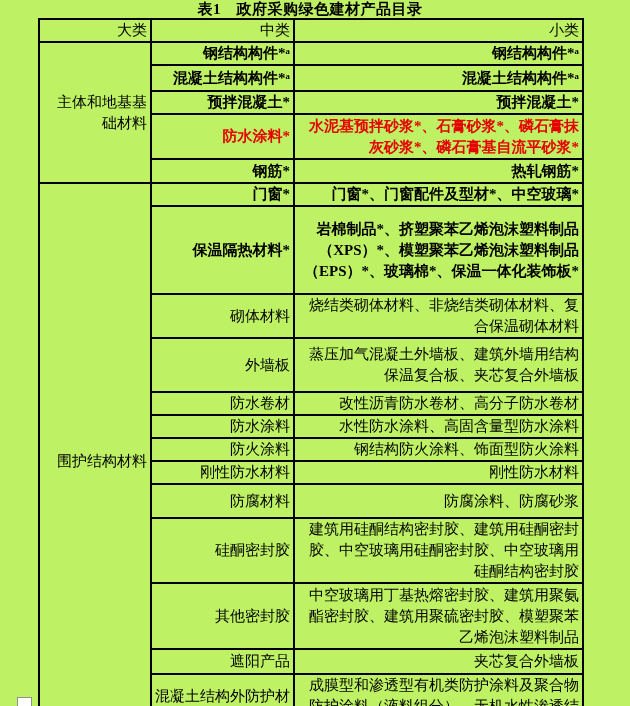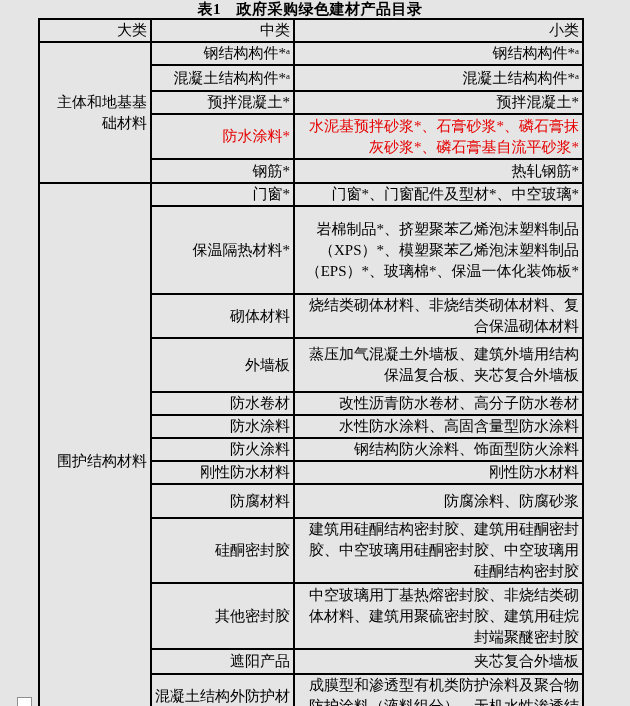--- a/index.html
+++ b/index.html
@@ -1,19 +1,19 @@
 <!DOCTYPE html>
 <html><head>
 <meta charset="utf-8">
 <style>
   html,body{margin:0;padding:0;background:#ffffff;}
   .page{
     position:relative;
     width:630px;height:706px;
-    background:#e5e5e5;
+    background:#bef264;
     overflow:hidden;
     font-family:"Liberation Serif","DejaVu Serif",serif;
     color:#000000;
   }
   .doc-title{
     position:absolute;
     top:0px;left:38px;width:544px;
     text-align:center;
     font-weight:bold;
     font-size:15px;
@@ -35,21 +35,21 @@
     vertical-align:middle;
     font-size:15px;
     line-height:21px;
     padding:0 3px;
     overflow:hidden;
     font-weight:normal;
     margin-left:47px;
   }
   table.catalog th{height:21px;}
   td.major-cell{font-size:15px;}
-  td.mid-cell.strong, td.sub-cell.strong{font-weight:normal;}
+  td.mid-cell.strong, td.sub-cell.strong{font-weight:bold;}
   .anchor-artifact{
     position:absolute;
     left:17px;top:697px;
     width:13px;height:12px;
     border:1px solid #909090;
     background:#ffffff;
   }
 </style>
 </head>
 <body>
@@ -129,21 +129,21 @@
         <tr style="height: 34px;">
           <td class="mid-cell">防腐材料</td>
           <td class="sub-cell">防腐涂料、防腐砂浆</td>
         </tr>
         <tr style="height: 65px;">
           <td class="mid-cell">硅酮密封胶</td>
           <td class="sub-cell">建筑用硅酮结构密封胶、建筑用硅酮密封胶、中空玻璃用硅酮密封胶、中空玻璃用硅酮结构密封胶</td>
         </tr>
         <tr style="height: 66px;">
           <td class="mid-cell">其他密封胶</td>
-          <td class="sub-cell">中空玻璃用丁基热熔密封胶、非烧结类砌体材料、建筑用聚硫密封胶、建筑用硅烷封端聚醚密封胶</td>
+          <td class="sub-cell">中空玻璃用丁基热熔密封胶、建筑用聚氨酯密封胶、建筑用聚硫密封胶、模塑聚苯乙烯泡沫塑料制品</td>
         </tr>
         <tr style="height: 25px;">
           <td class="mid-cell">遮阳产品</td>
           <td class="sub-cell">夹芯复合外墙板</td>
         </tr>
         <tr style="height: 60px;">
           <td class="mid-cell">混凝土结构外防护材料</td>
           <td class="sub-cell">成膜型和渗透型有机类防护涂料及聚合物防护涂料（液料组分）、无机水性渗透结晶型材料、外涂型钢筋阻锈剂</td>
         </tr>
       </tbody>

